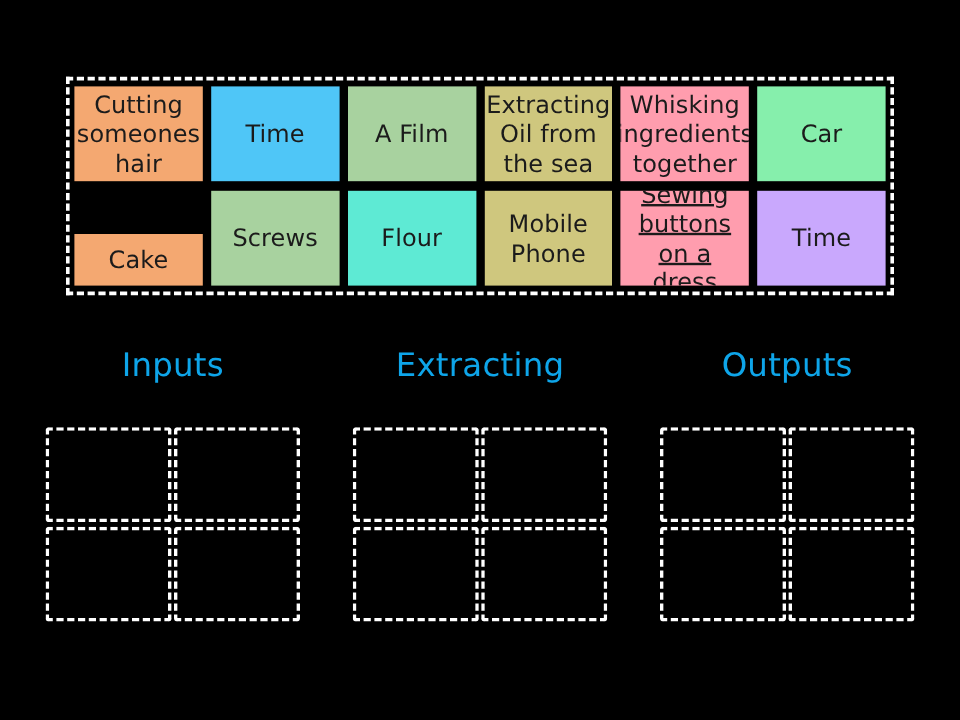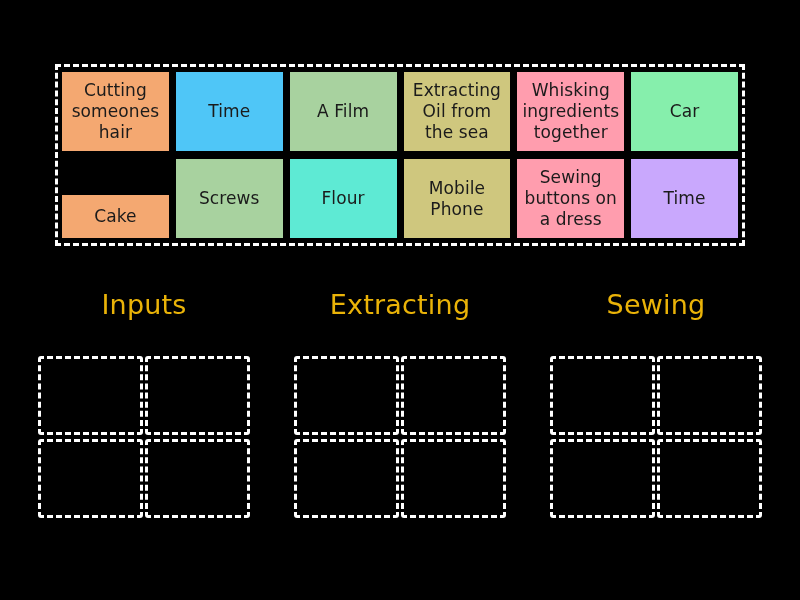--- a/index.html
+++ b/index.html
@@ -35,21 +35,21 @@
     grid-template-rows: repeat(2, 1fr);
     column-gap: 7px;
     row-gap: 8px;
   }
   .tile {
     display: flex;
     align-items: center;
     justify-content: center;
     text-align: center;
     color: #1b1b1b;
-    font-size: 17px;
+    font-size: 20px;
     line-height: 1.22;
     letter-spacing: 0.1px;
     padding: 2px 4px;
     box-sizing: border-box;
     overflow: hidden;
     cursor: grab;
   }
 
   
   #categories {
@@ -63,21 +63,21 @@
     position: absolute;
     top: 0;
     width: 256px;
   }
   .category.cat-0 { left: 16px; }
   .category.cat-1 { left: 272px; }
   .category.cat-2 { left: 528px; }
 
   .category-title {
     text-align: center;
-    color: #eab308;
+    color: #0ea5e9;
     font-size: 27px;
     line-height: 34px;
     letter-spacing: 0.2px;
     height: 40px;
   }
   .slot-grid {
     margin: 28px auto 0 auto;
     width: 212px;
     height: 162px;
     display: grid;
@@ -101,21 +101,21 @@
       <div class="tile" style="background: rgb(244, 168, 113);">Cutting someones hair</div>
       <div class="tile" style="background: rgb(79, 198, 247);">Time</div>
       <div class="tile" style="background: rgb(168, 210, 159);">A Film</div>
       <div class="tile" style="background: rgb(207, 199, 126);">Extracting Oil from the sea</div>
       <div class="tile" style="background: rgb(255, 157, 174);">Whisking ingredients together</div>
       <div class="tile" style="background: #86efac;">Car</div>
       <div class="tile" style="background: rgb(244, 168, 113); margin-top: 36px;">Cake</div>
       <div class="tile" style="background: rgb(168, 210, 159);">Screws</div>
       <div class="tile" style="background: #5eead4;">Flour</div>
       <div class="tile" style="background: rgb(207, 199, 126);">Mobile Phone</div>
-      <div class="tile" style="background: rgb(255, 157, 174);">Sewing buttons on a dress</div>
+      <div class="tile" style="background: rgb(255, 157, 174); text-decoration: underline;">Sewing buttons on a dress</div>
       <div class="tile" style="background: rgb(201, 168, 253);">Time</div>
     </div>
 </div>
 
 <div id="categories">
     <div class="category cat-0">
       <div class="category-title">Inputs</div>
       <div class="slot-grid">
         <div class="slot"></div>
         <div class="slot"></div>
@@ -126,21 +126,21 @@
     <div class="category cat-1">
       <div class="category-title">Extracting</div>
       <div class="slot-grid">
         <div class="slot"></div>
         <div class="slot"></div>
         <div class="slot"></div>
         <div class="slot"></div>
       </div>
     </div>
     <div class="category cat-2">
-      <div class="category-title">Sewing</div>
+      <div class="category-title">Outputs</div>
       <div class="slot-grid">
         <div class="slot"></div>
         <div class="slot"></div>
         <div class="slot"></div>
         <div class="slot"></div>
       </div>
     </div>
   </div>
 
 </body></html>

